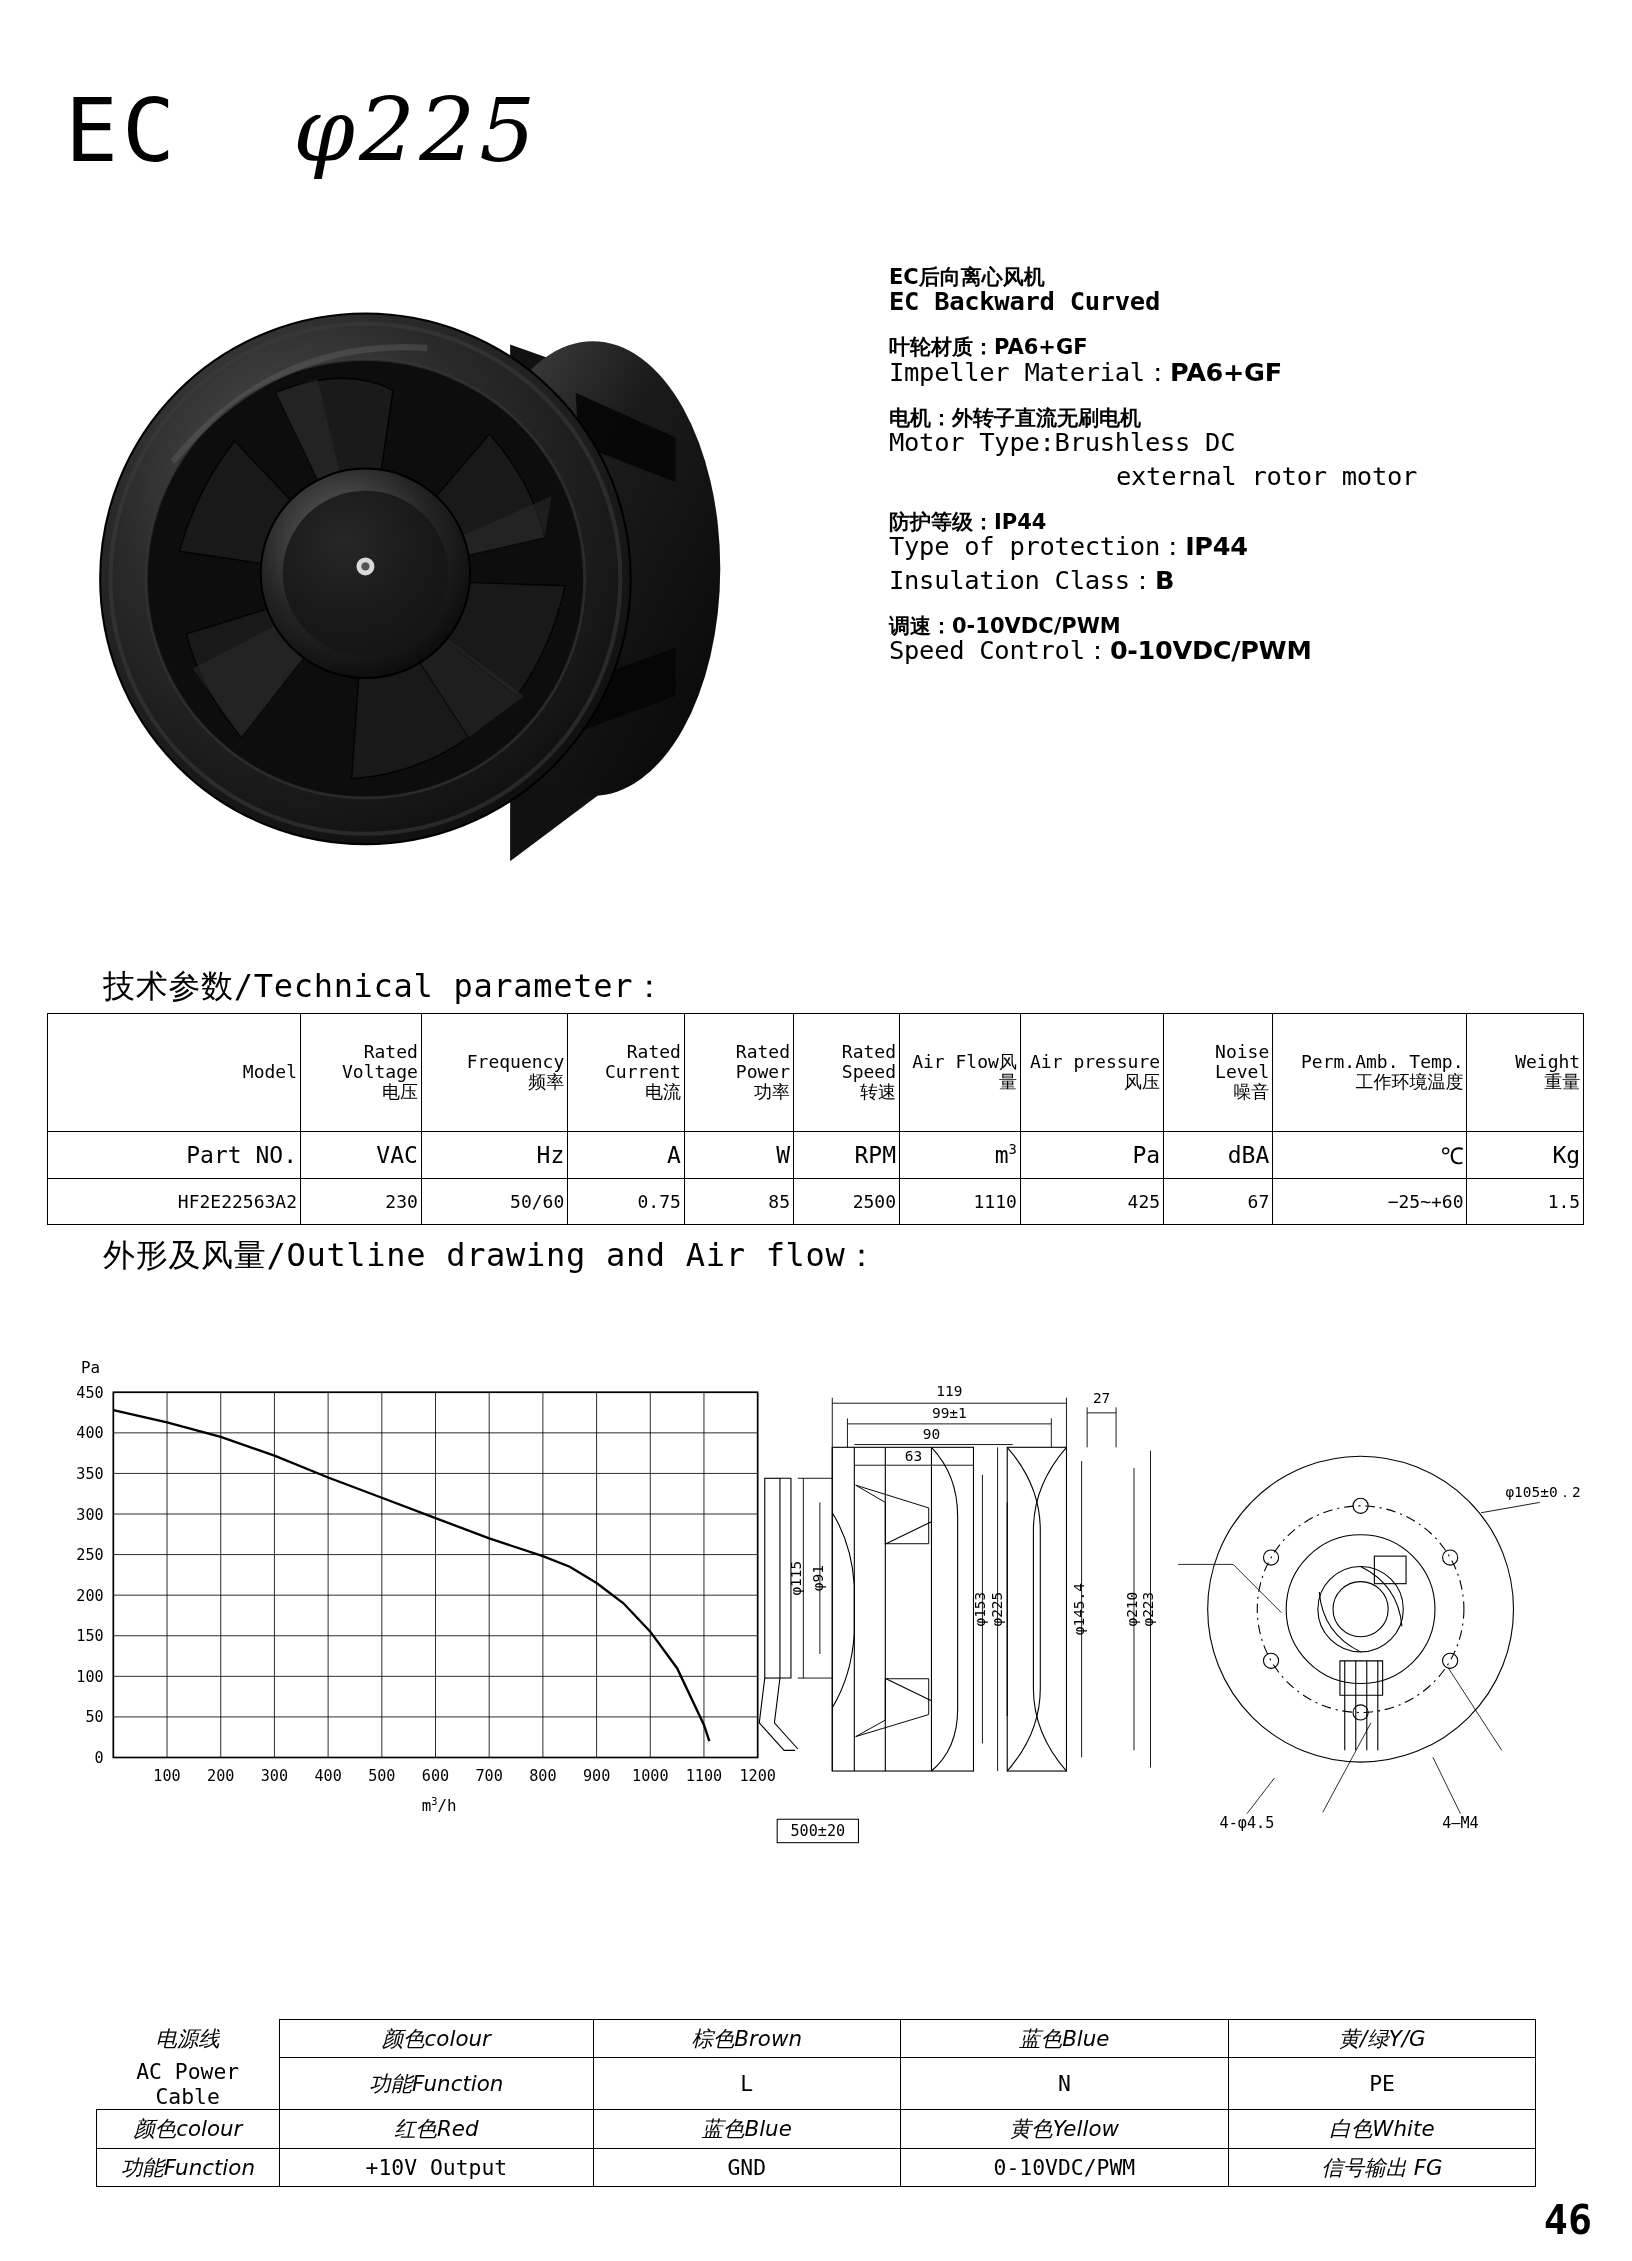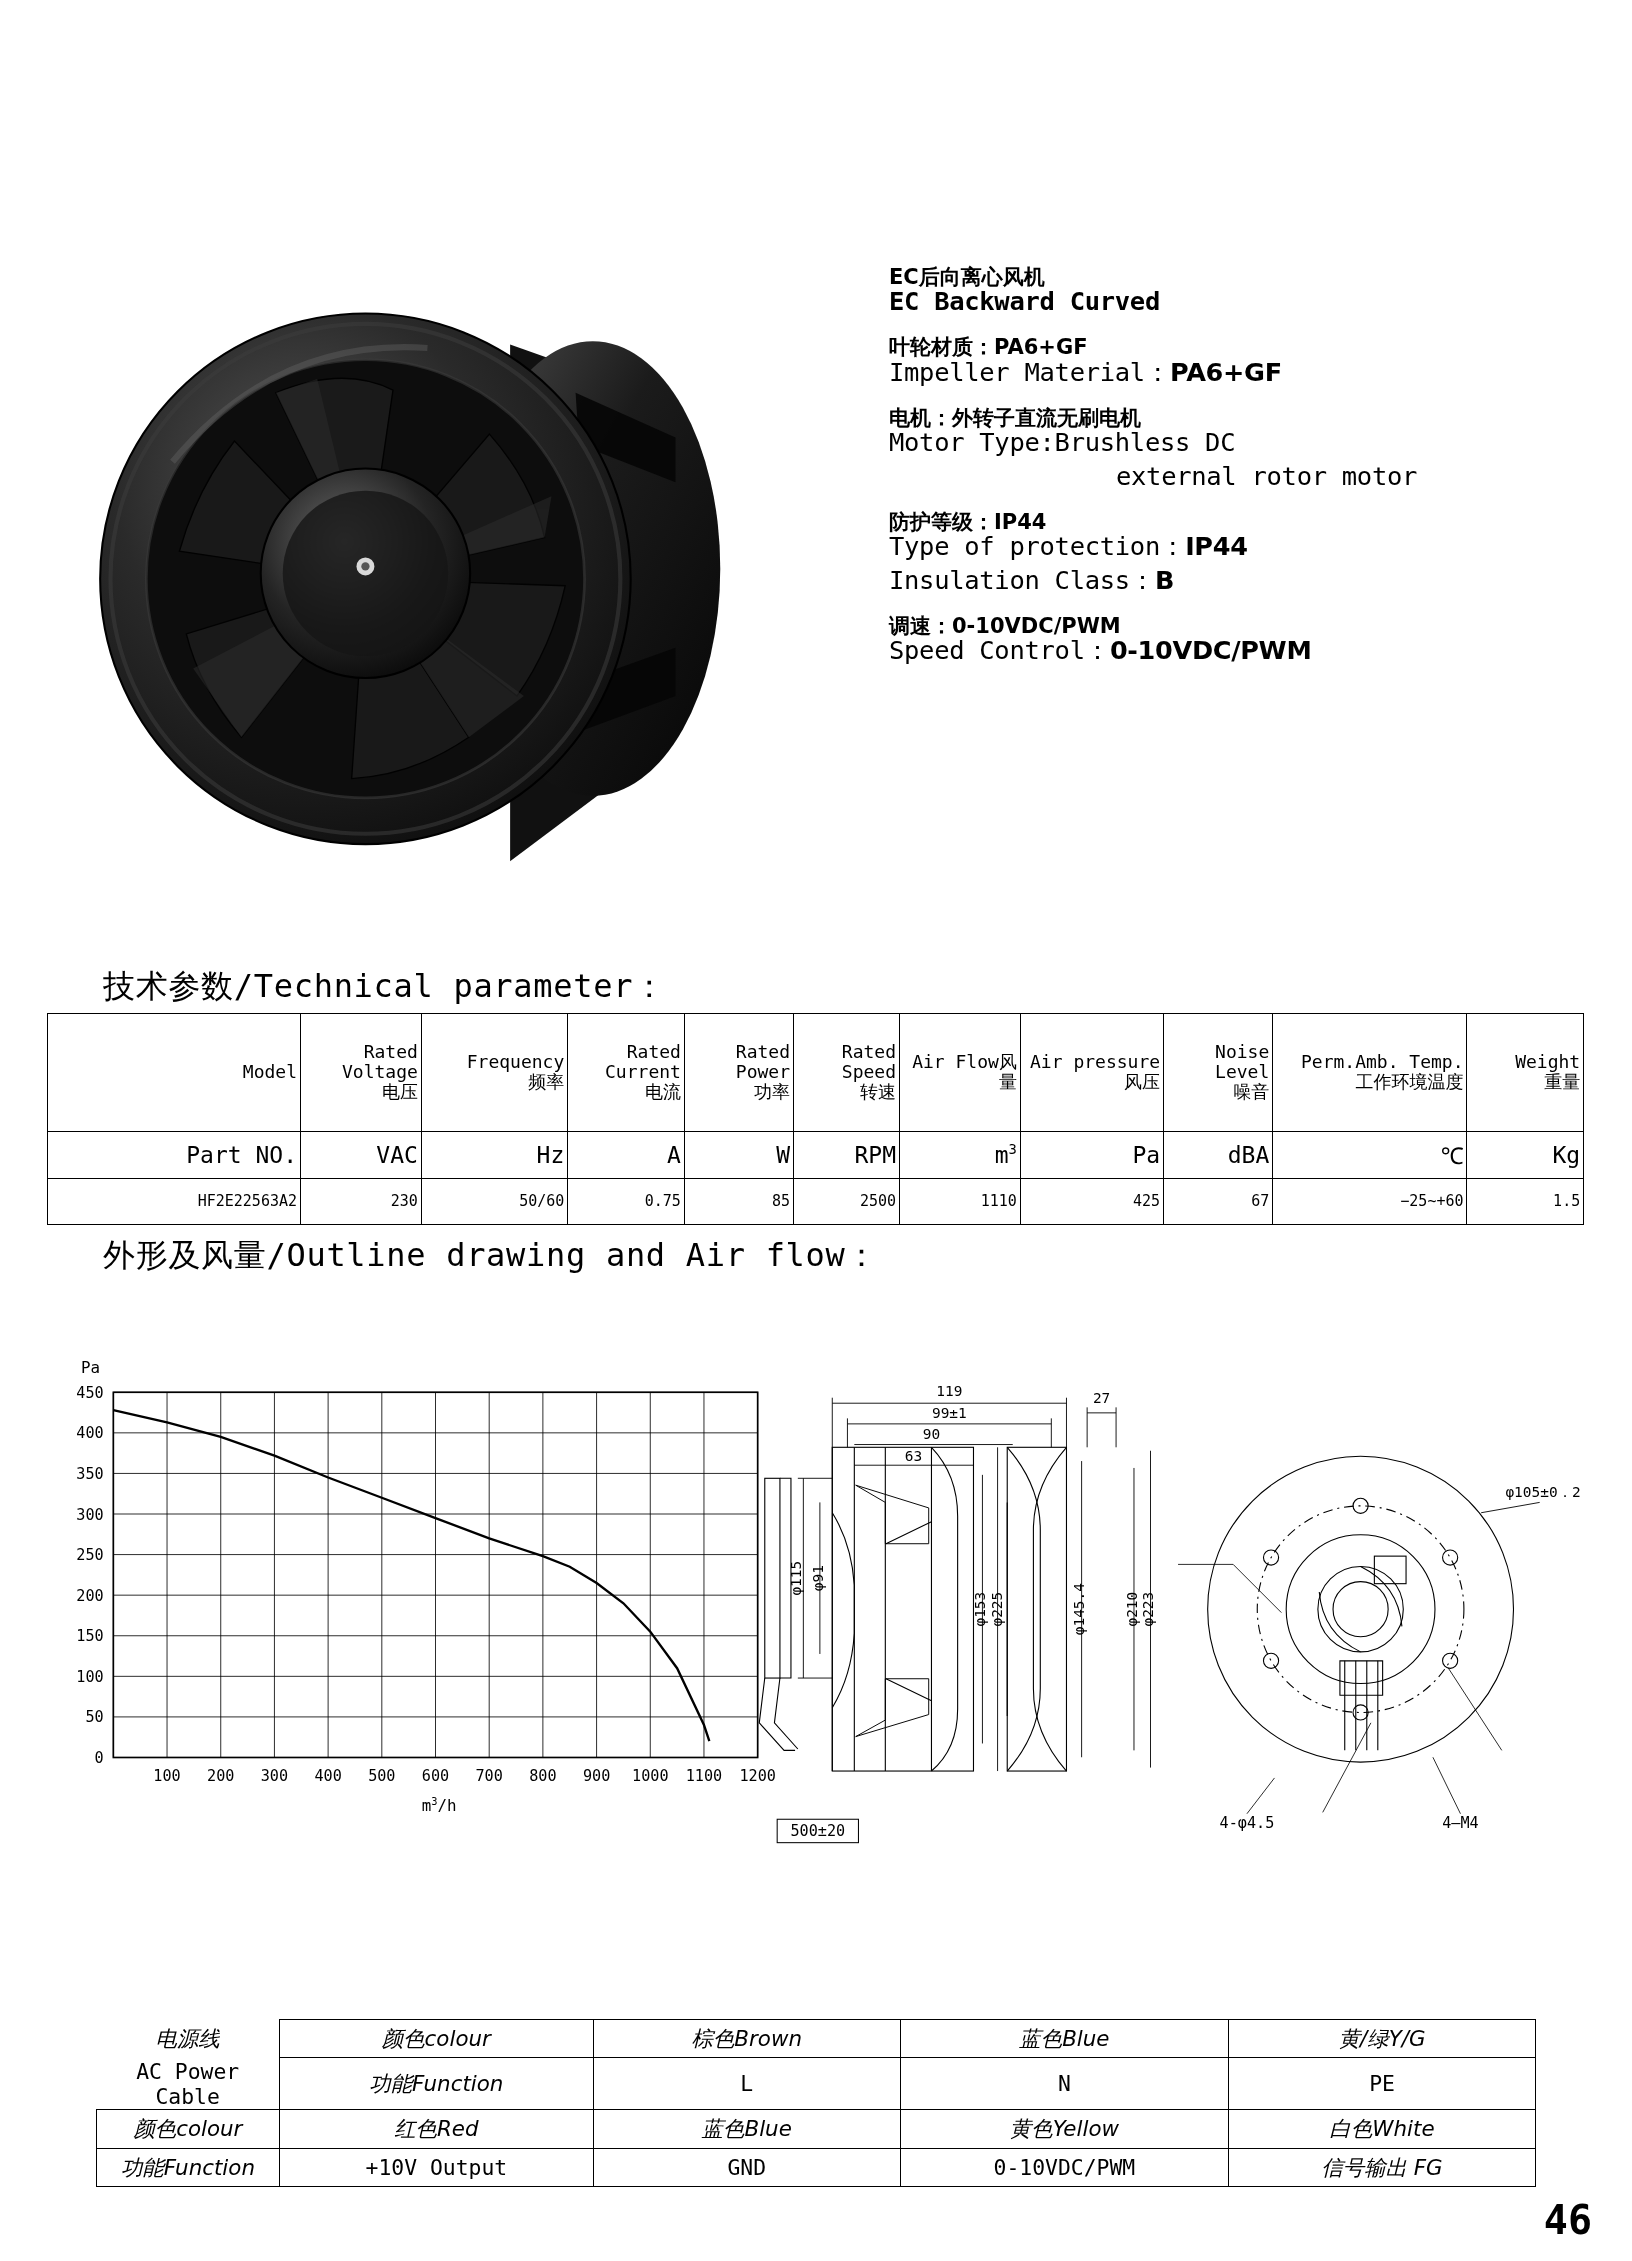--- a/index.html
+++ b/index.html
@@ -56,21 +56,21 @@
   }
   table.params td, table.params th {
     border:1.4px solid #000;
     text-align:right;
     vertical-align:middle;
     padding:1.4px 2.8px;
     font-weight:400;
   }
   table.params thead th { height:114px; font-size:18px; line-height:1.12; }
   table.params thead th .cn { font-family:"DejaVu Sans", sans-serif; font-size:18px; }
-  table.params tbody td { height:43px; font-size:15px; }
+  table.params tbody td { height:43px; font-size:18px; }
   table.params tbody tr.units td { font-size:23px; }
   .sup { font-size:13.8px; vertical-align:super; }
 
   
   .chart-wrap { position:absolute; left:41px; top:1344px; width:758px; height:510px; }
   .chart-wrap svg { display:block; }
 
   
   .drawing { position:absolute; left:751px; top:1337px; width:861px; height:565px; }
   .drawing svg { display:block; }
@@ -90,20 +90,23 @@
     position:absolute; right:41px; bottom:18px;
     font-family:"DejaVu Sans Mono", monospace;
     font-size:40px; font-weight:700;
   }
 </style>
 </head>
 <body>
 
 <div class="page">
 
+  <div class="title">
+    <span>EC</span>&nbsp;&nbsp;<span class="phi">φ</span><span class="phi">225</span>
+  </div>
 
   <div class="photo">
     <svg width="772" height="689" viewBox="0 0 1120 1000">
       <defs>
         <radialGradient id="bodyGrad" cx="38%" cy="32%" r="78%">
           <stop offset="0%" stop-color="#555"></stop>
           <stop offset="45%" stop-color="#2a2a2a"></stop>
           <stop offset="100%" stop-color="#0b0b0b"></stop>
         </radialGradient>
         <linearGradient id="rimGrad" x1="0" y1="0" x2="1" y2="1">

